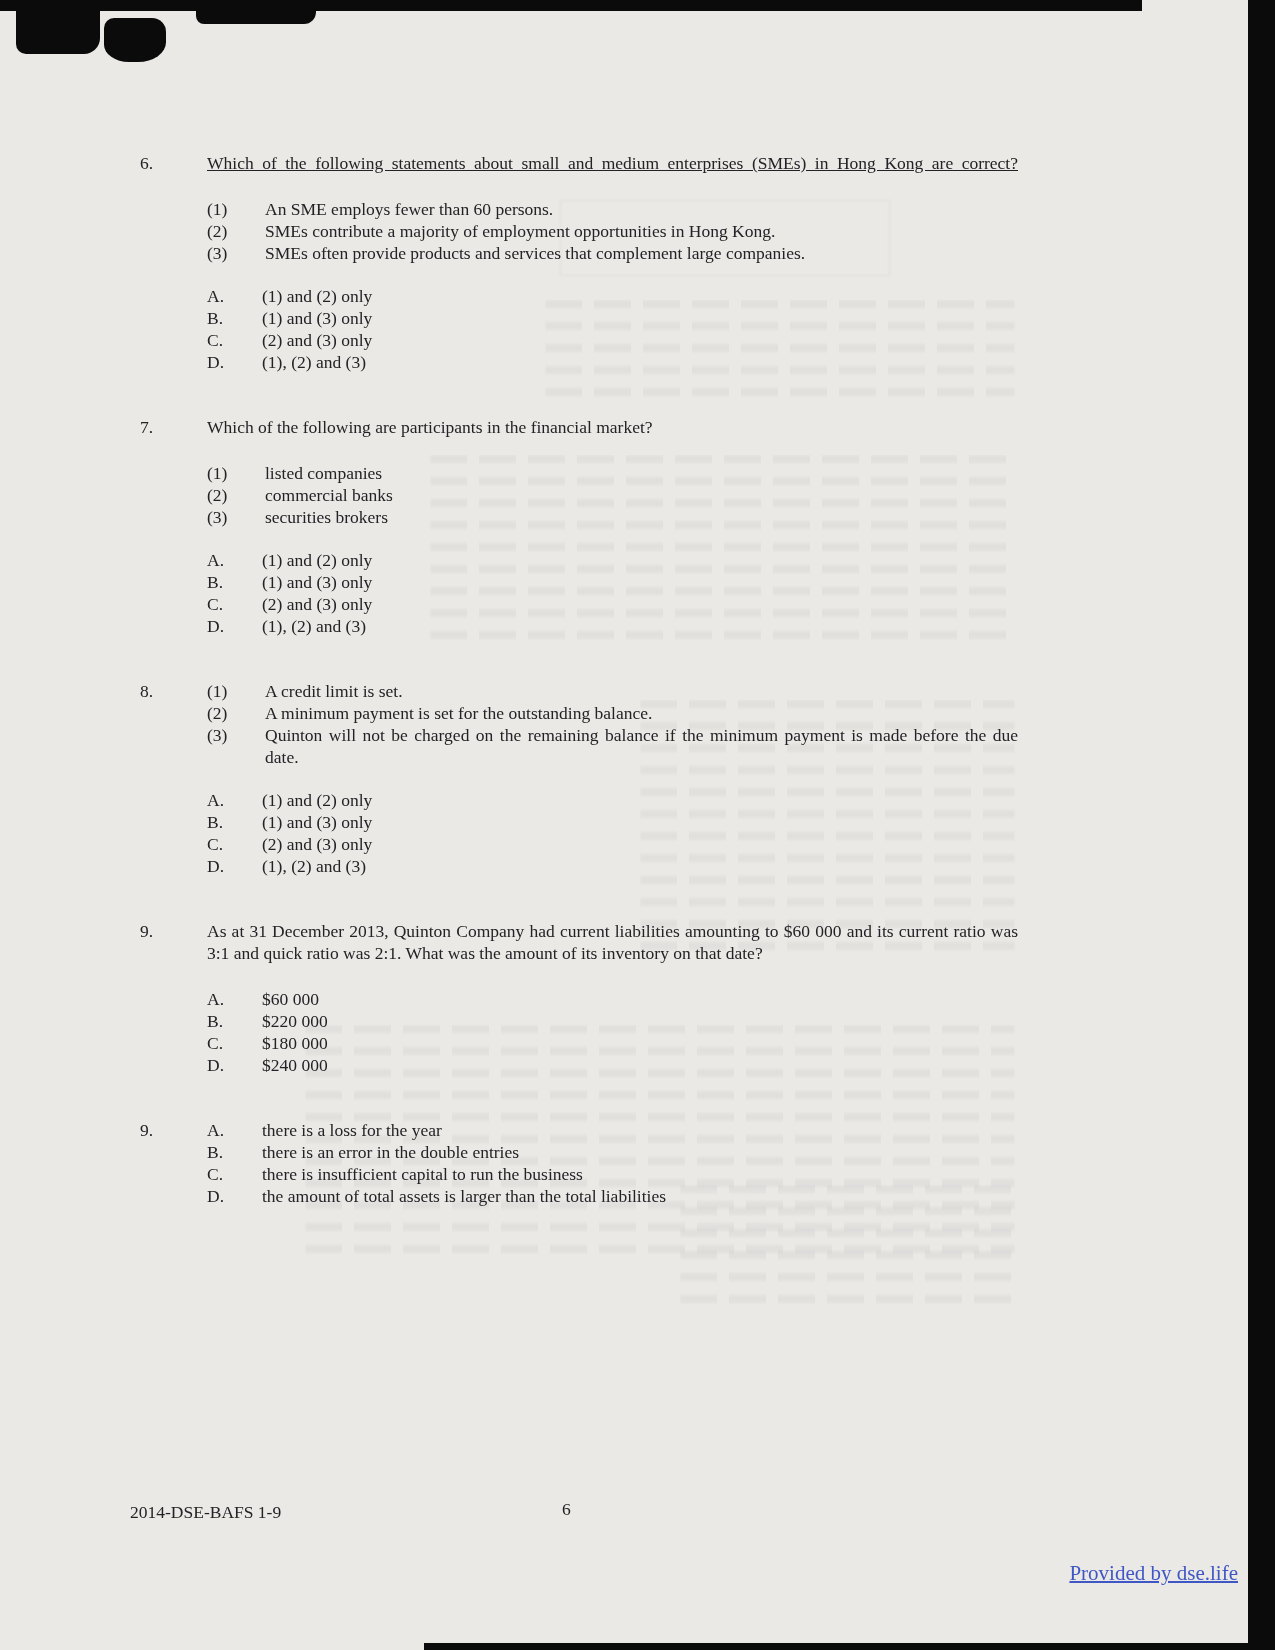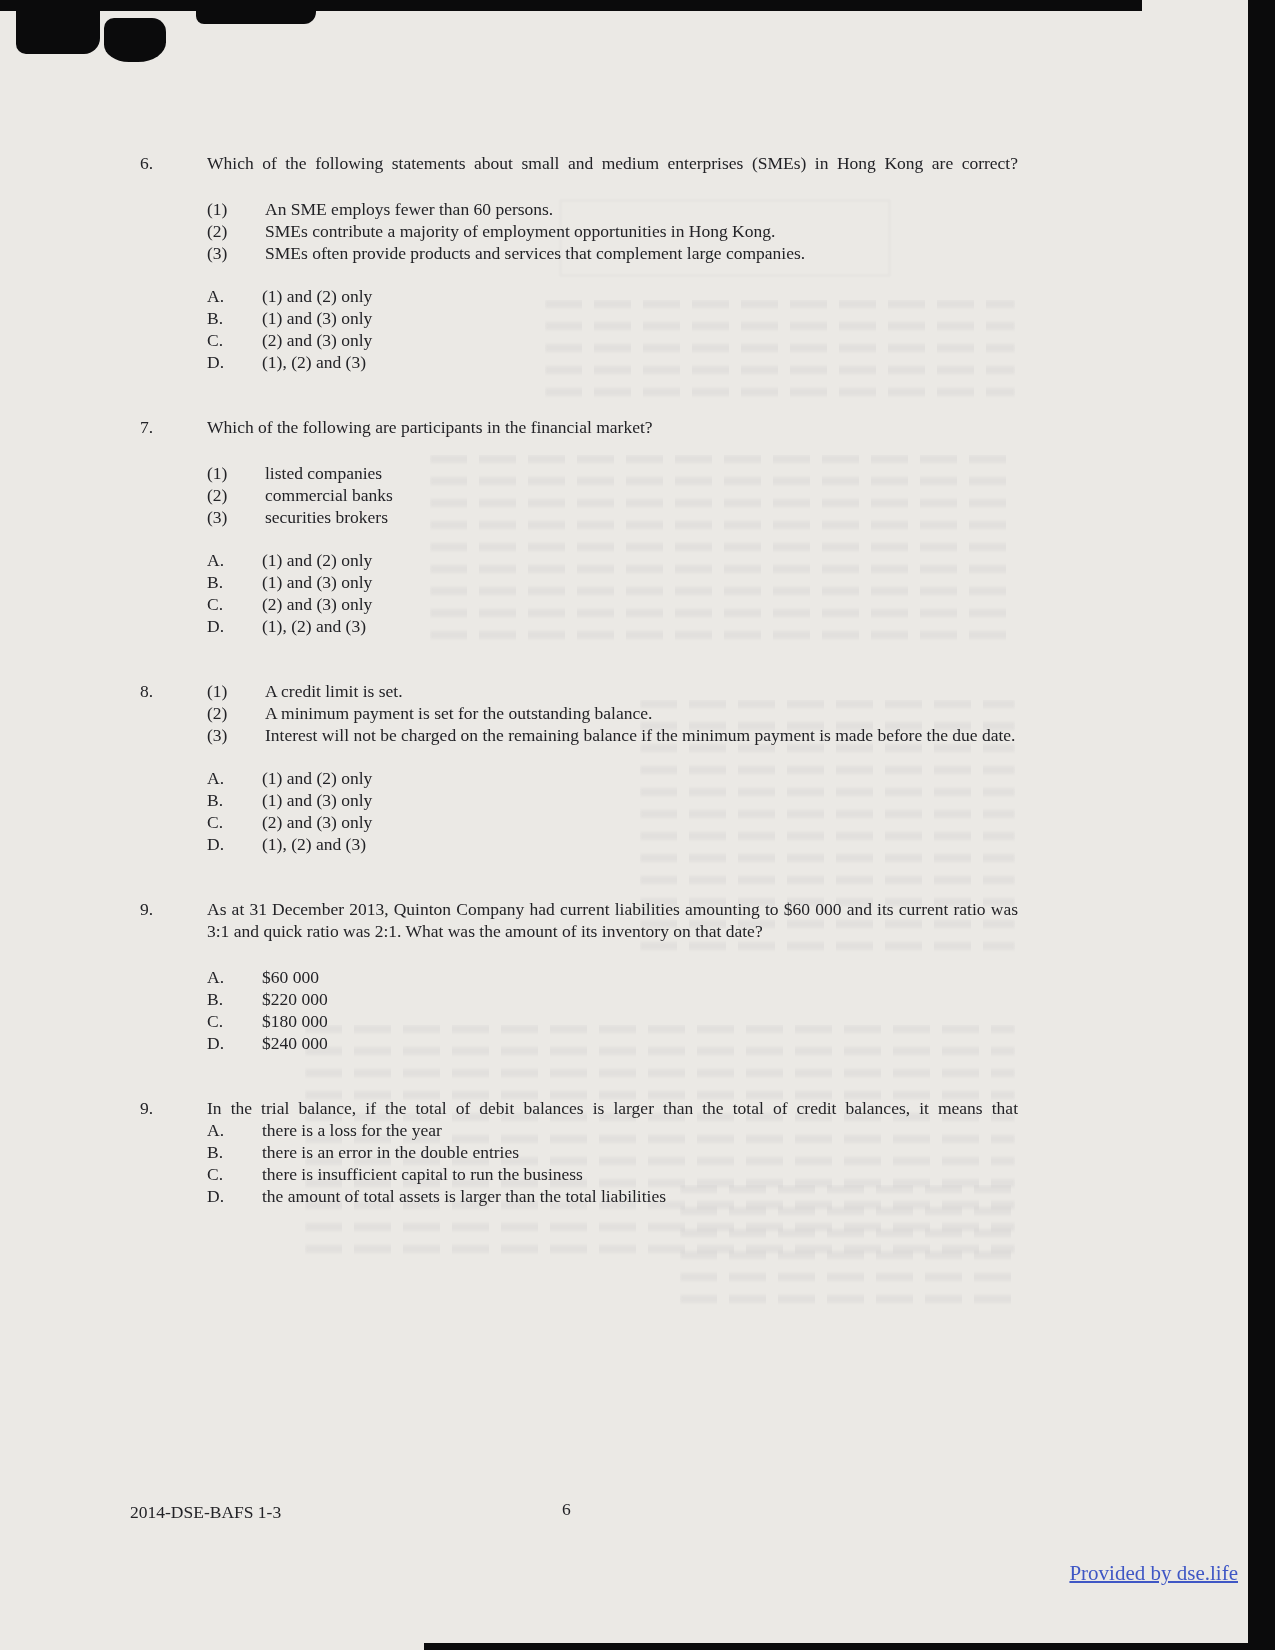--- a/index.html
+++ b/index.html
@@ -41,21 +41,21 @@
   }
   
   .content {
     position:absolute; left:140px; top:152px; width:878px;
     font-size:17.5px; line-height:22px; color:#232327;
   }
   .question { display:flex; margin-bottom:43px; }
   .q-num { width:67px; flex:none; }
   .q-body { flex:1; min-width:0; }
   .q-text { text-align:justify; margin-bottom:24px; }
-  .q-text.stretch { text-align-last: justify; }
+  .q-text.stretch { text-align-last: justify; text-decoration: underline; }
   .q-text.tight { margin-bottom:0; }
   .q-blank { margin-bottom:20px; letter-spacing:0.5px; }
   .q-items { margin-bottom:21px; }
   .row { display:flex; }
   .row .label { flex:none; }
   .item-row .label { width:58px; }
   .opt-row .label { width:55px; }
   .row .val { flex:1; text-align:justify; }
   
   .footer-code { position:absolute; left:130px; top:1502px; font-size:17.5px; color:#232327; }
@@ -175,21 +175,21 @@
           <div class="row item-row">
             <span class="label">(1)</span>
             <span class="val">A credit limit is set.</span>
           </div>
           <div class="row item-row">
             <span class="label">(2)</span>
             <span class="val">A minimum payment is set for the outstanding balance.</span>
           </div>
           <div class="row item-row">
             <span class="label">(3)</span>
-            <span class="val">Interest will not be charged on the remaining balance if the minimum payment is made before the due date.</span>
+            <span class="val">Quinton will not be charged on the remaining balance if the minimum payment is made before the due date.</span>
           </div>
         </div>
         <div class="q-options">
           <div class="row opt-row">
             <span class="label">A.</span>
             <span class="val">(1) and (2) only</span>
           </div>
           <div class="row opt-row">
             <span class="label">B.</span>
             <span class="val">(1) and (3) only</span>
@@ -227,21 +227,20 @@
             <span class="label">D.</span>
             <span class="val">$240 000</span>
           </div>
         </div>
       </div>
     </div>
 
     <div class="question">
       <div class="q-num">9.</div>
       <div class="q-body">
-        <div class="q-text stretch tight">In the trial balance, if the total of debit balances is larger than the total of credit balances, it means that</div>
         <div class="q-options">
           <div class="row opt-row">
             <span class="label">A.</span>
             <span class="val">there is a loss for the year</span>
           </div>
           <div class="row opt-row">
             <span class="label">B.</span>
             <span class="val">there is an error in the double entries</span>
           </div>
           <div class="row opt-row">
@@ -251,17 +250,17 @@
           <div class="row opt-row">
             <span class="label">D.</span>
             <span class="val">the amount of total assets is larger than the total liabilities</span>
           </div>
         </div>
       </div>
     </div>
 
   </div>
 
-  <div class="footer-code">2014-DSE-BAFS 1-3</div>
+  <div class="footer-code">2014-DSE-BAFS 1-9</div>
   <div class="page-num">6</div>
   <a class="watermark">Provided by dse.life</a>
 
 </div>
 
 </body></html>

